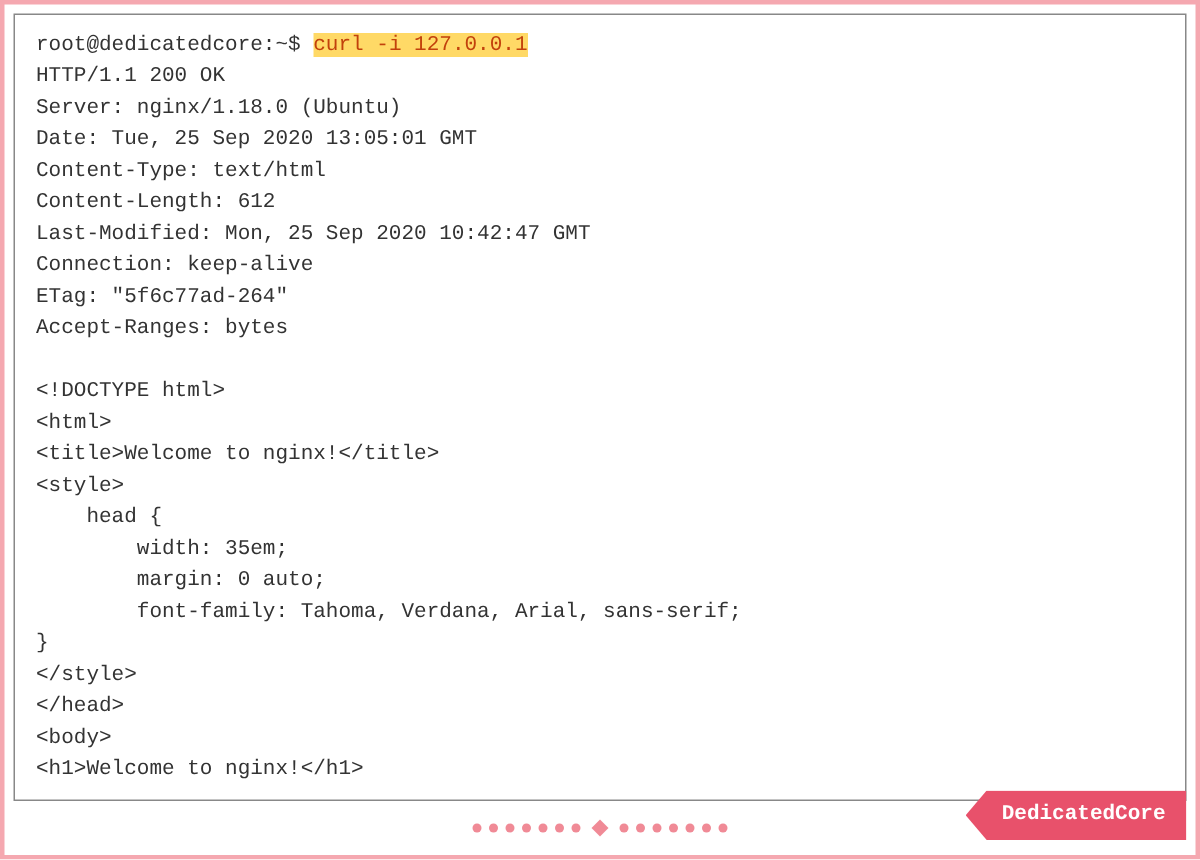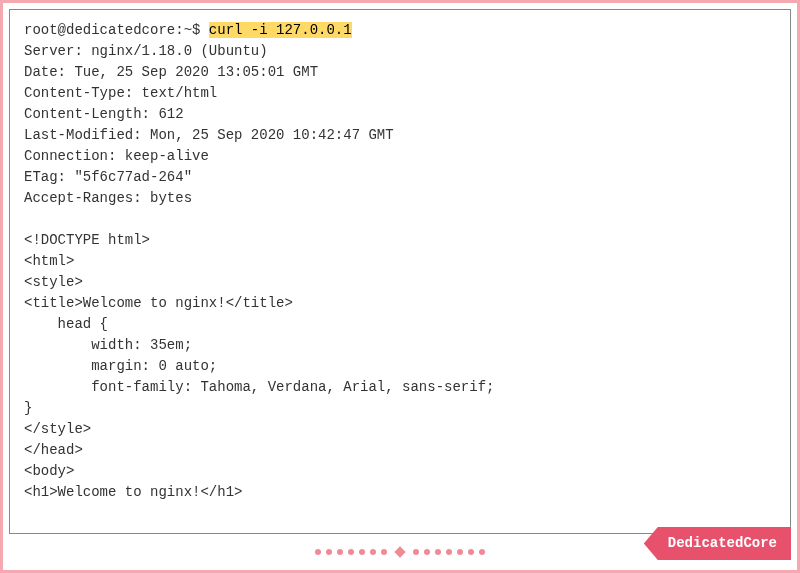--- a/index.html
+++ b/index.html
@@ -24,21 +24,21 @@
       width: 100%;
       height: calc(100% - 30px);
       padding: 10px 14px;
       overflow: hidden;
       color: #333;
     }
     .prompt-line { white-space: pre; }
     .prompt-text { color: #333; }
     .highlight {
       background: #ffd966;
-      color: #000000;
+      color: #c2410c;
     }
     .term-line {
       white-space: pre;
       color: #333;
     }
     .blank-line { height: 1.5em; }
     .footer {
       position: absolute;
       bottom: 6px;
       left: 6px;
@@ -79,35 +79,36 @@
       clip-path: polygon(14px 0, 100% 0, 100% 100%, 14px 100%, 0 50%);
     }
   </style>
 </head>
 <body>
 
 <div class="outer-frame">
   <div class="inner-frame">
     <div class="prompt-line"><span class="prompt-text">root@dedicatedcore:~$ </span><span class="highlight">curl -i 127.0.0.1</span></div>
     <div id="headers-block">
+        <div class="term-line">HTTP/1.1 200 OK</div>
         <div class="term-line">Server: nginx/1.18.0 (Ubuntu)</div>
         <div class="term-line">Date: Tue, 25 Sep 2020 13:05:01 GMT</div>
         <div class="term-line">Content-Type: text/html</div>
         <div class="term-line">Content-Length: 612</div>
         <div class="term-line">Last-Modified: Mon, 25 Sep 2020 10:42:47 GMT</div>
         <div class="term-line">Connection: keep-alive</div>
         <div class="term-line">ETag: "5f6c77ad-264"</div>
         <div class="term-line">Accept-Ranges: bytes</div>
       </div>
     <div class="blank-line"></div>
     <div id="body-block">
         <div class="term-line">&lt;!DOCTYPE html&gt;</div>
         <div class="term-line">&lt;html&gt;</div>
+        <div class="term-line">&lt;title&gt;Welcome to nginx!&lt;/title&gt;</div>
         <div class="term-line">&lt;style&gt;</div>
-        <div class="term-line">&lt;title&gt;Welcome to nginx!&lt;/title&gt;</div>
         <div class="term-line">    head {</div>
         <div class="term-line">        width: 35em;</div>
         <div class="term-line">        margin: 0 auto;</div>
         <div class="term-line">        font-family: Tahoma, Verdana, Arial, sans-serif;</div>
         <div class="term-line">}</div>
         <div class="term-line">&lt;/style&gt;</div>
         <div class="term-line">&lt;/head&gt;</div>
         <div class="term-line">&lt;body&gt;</div>
         <div class="term-line">&lt;h1&gt;Welcome to nginx!&lt;/h1&gt;</div>
       </div>

